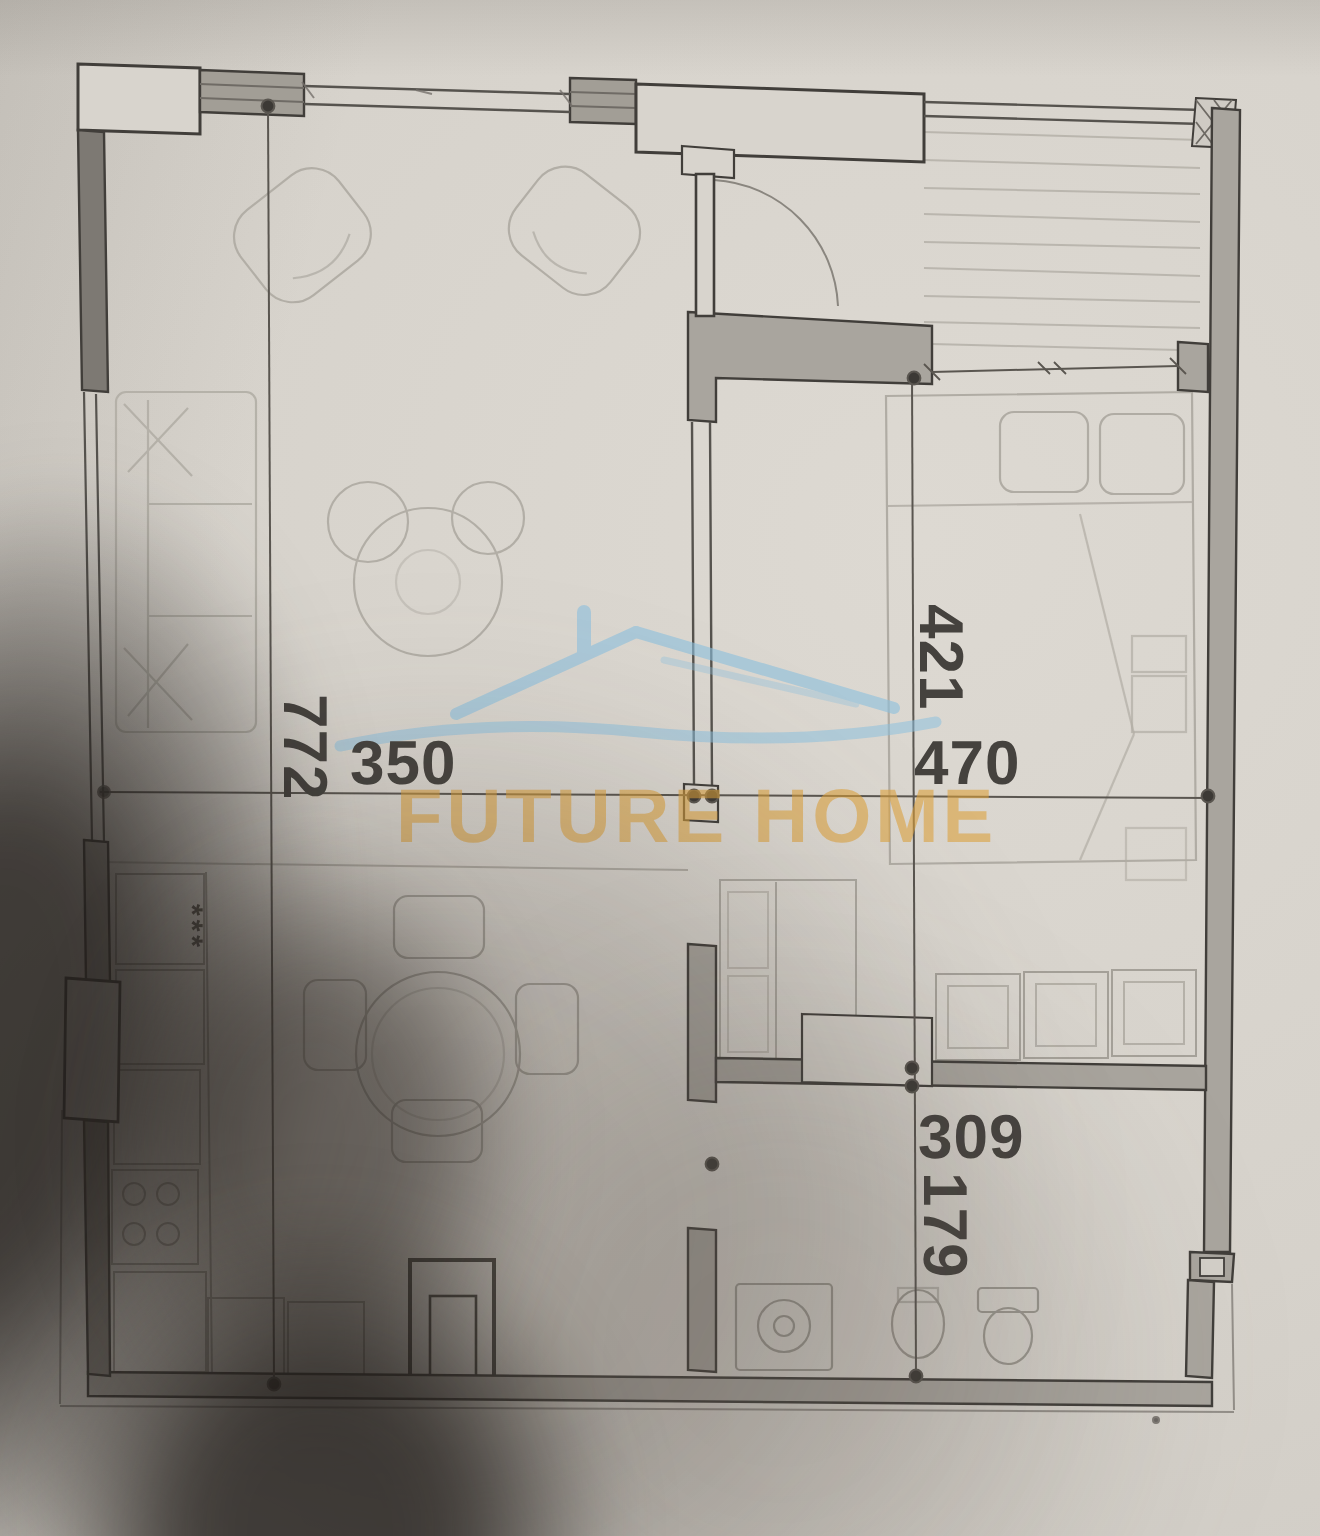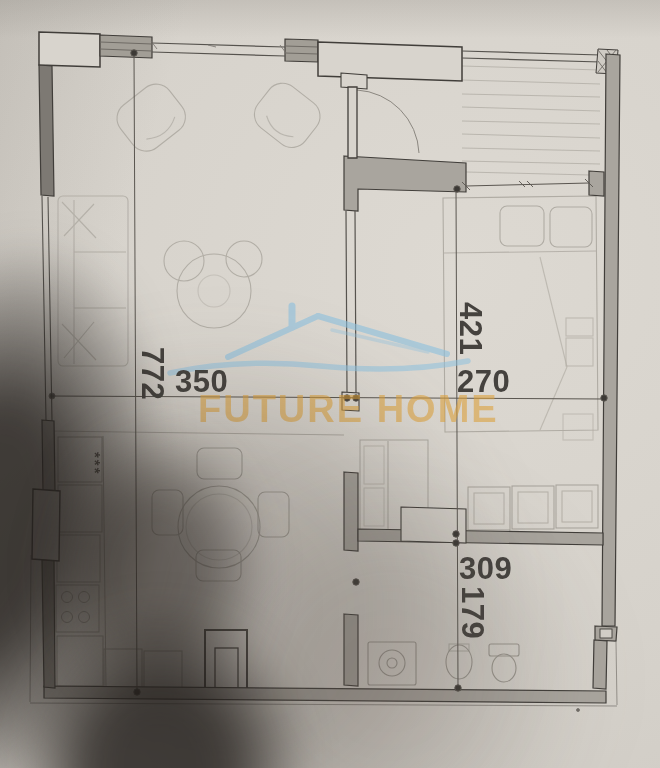--- a/index.html
+++ b/index.html
@@ -233,21 +233,21 @@
       <path d="M318,316 L447,354" stroke-width="6"></path>
       <path d="M332,330 L428,352" stroke-width="3.5" opacity=".6"></path>
       <path d="M170,373 Q240,358 320,366 T468,361" stroke-width="5.5" opacity=".9"></path>
     </g>
   </svg>
   <div class="wm-text">FUTURE HOME</div>
 
   <div class="dim rot" style="left:168px;top:347px;">772</div>
   <div class="dim" style="left:175px;top:366px;">350</div>
   <div class="dim rot" style="left:486px;top:302px;">421</div>
-  <div class="dim" style="left:457px;top:366px;">270</div>
+  <div class="dim" style="left:457px;top:366px;">470</div>
   <div class="dim" style="left:459px;top:553px;">309</div>
   <div class="dim rot" style="left:488px;top:586px;">179</div>
 
   <div class="stars">***</div>
 
   <div class="sh sh4"></div>
   <div class="sh sh5"></div>
   <div class="sh sh1"></div>
   <div class="sh sh2"></div>
   <div class="sh sh3"></div>

